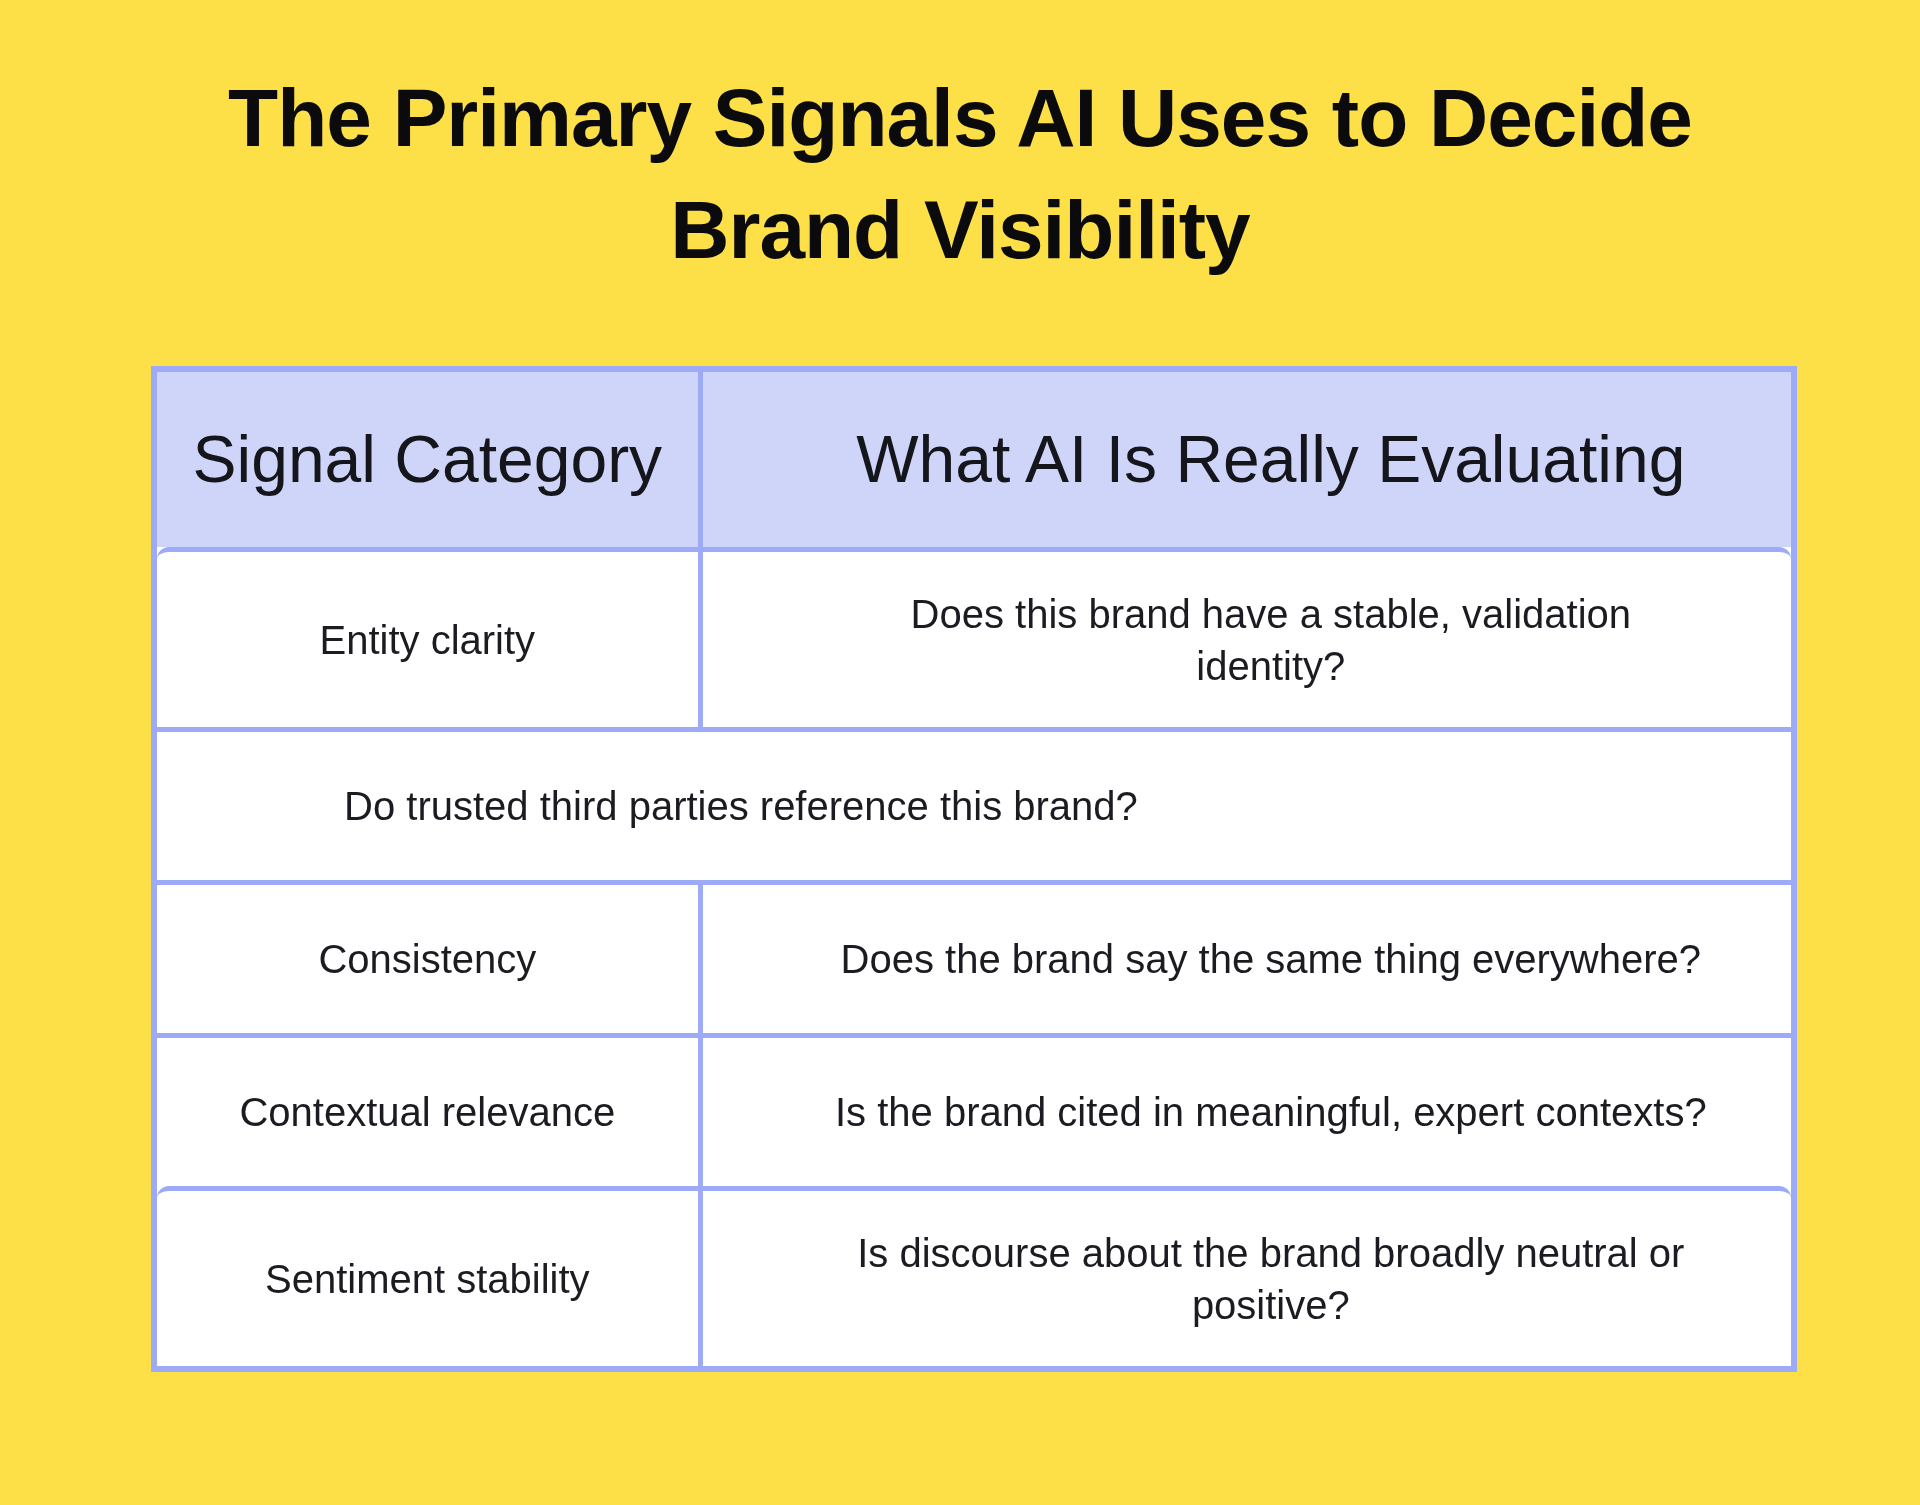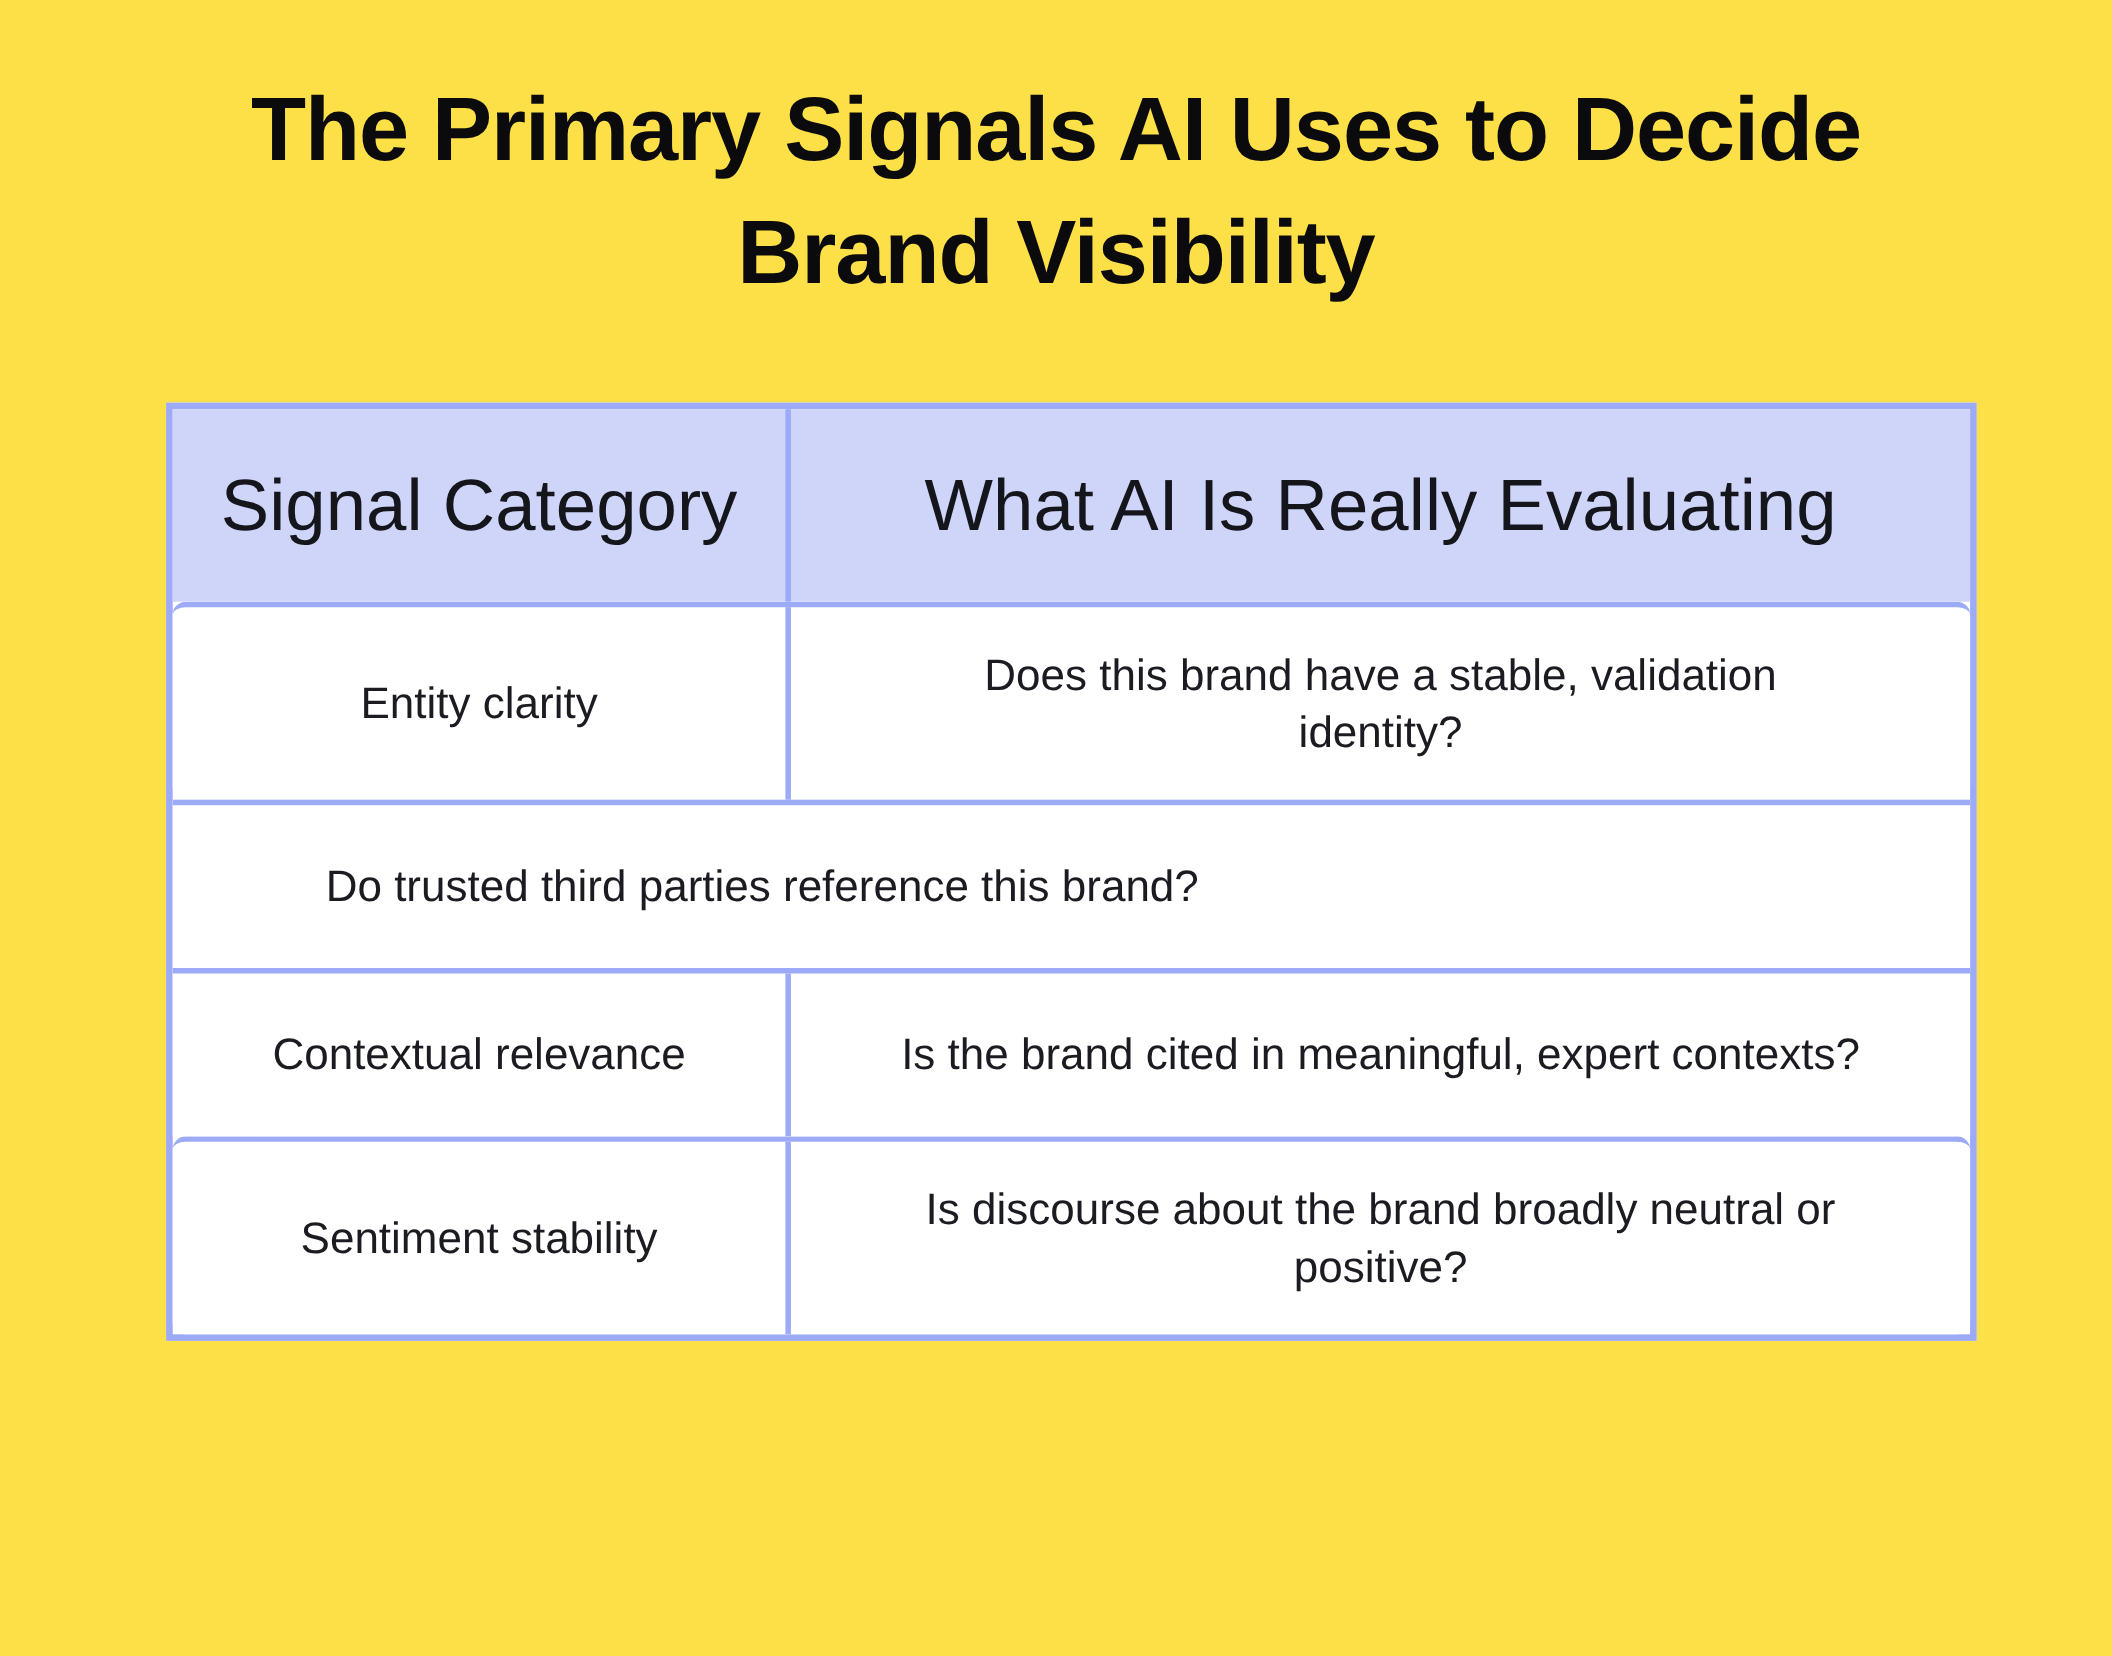--- a/index.html
+++ b/index.html
@@ -62,20 +62,21 @@
     text-align: center;
   }
   .col1 {
     width: 34.4%;
     border-right: 5px solid #9daaf7;
     padding: 0 14px;
   }
   .col2 {
     width: 65.6%;
     padding: 0 30px;
+    margin-left: 48px;
   }
   .th {
     font-size: 66px;
     font-weight: 400;
     color: #15151c;
     line-height: 1.25;
   }
   .td {
     font-size: 40px;
     font-weight: 400;
@@ -109,20 +110,27 @@
       </div>
     </div>
 
     <div class="trow">
       <div class="cell col2 td">
         <span class="line">Do trusted third parties reference this brand?</span>
         <span class="line"></span>
       </div>
     </div>
 
+    <div class="trow">
+      <div class="cell col1 td">Consistency</div>
+      <div class="cell col2 td">
+        <span class="line">Does the brand say the same thing everywhere?</span>
+        <span class="line"></span>
+      </div>
+    </div>
 
     <div class="trow">
       <div class="cell col1 td">Contextual relevance</div>
       <div class="cell col2 td">
         <span class="line">Is the brand cited in meaningful, expert contexts?</span>
         <span class="line"></span>
       </div>
     </div>
 
     <div class="trow tall">

